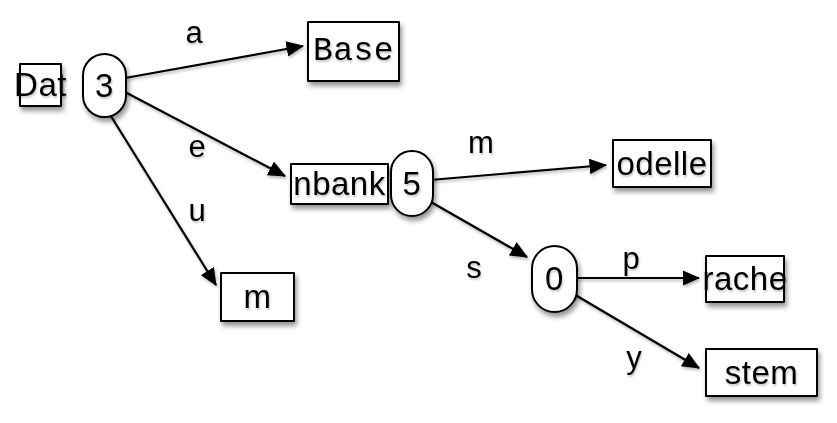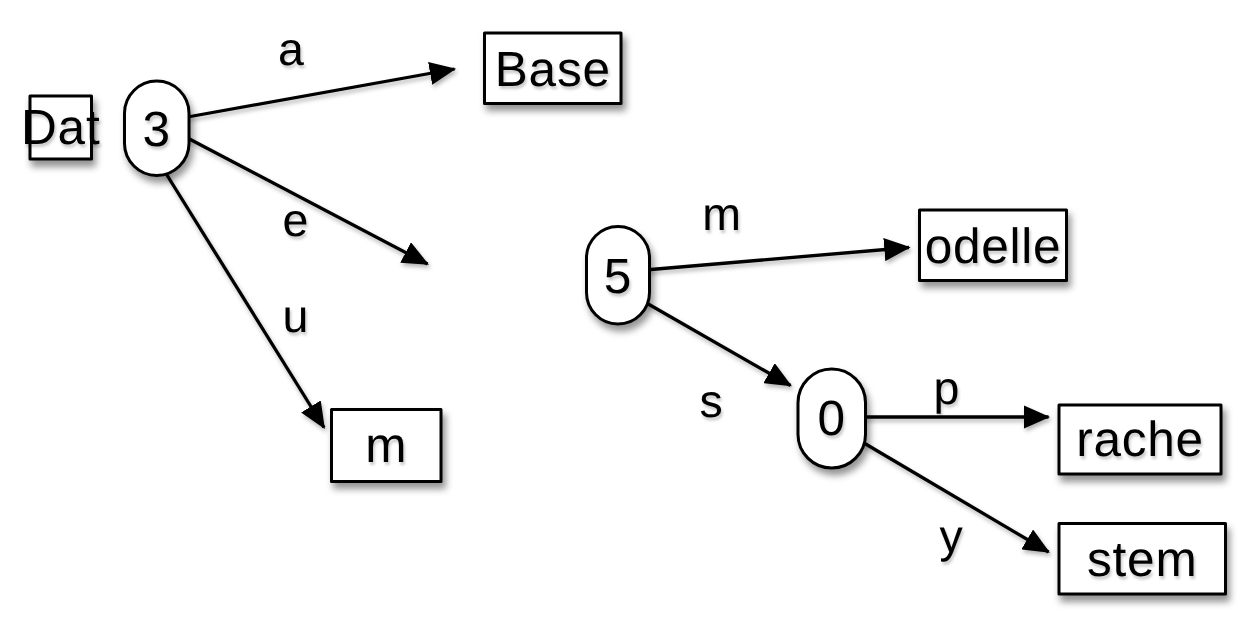--- a/index.html
+++ b/index.html
@@ -32,27 +32,27 @@
     letter-spacing: 0.5px;
     text-shadow: 1px 2px 2px rgba(0,0,0,0.22);
     box-shadow: 2px 4px 5px rgba(0,0,0,0.42);
   }
   .rect { border-radius: 1px; }
   .oval { border-radius: 24px; z-index: 3; }
   .rect { z-index: 2; }
 
   #node-dat    { left: 19px;  top: 63px;  width: 43px;  height: 44px; }
   #node-3      { left: 82px;  top: 53px;  width: 45px;  height: 65px; }
-  #node-base   { left: 322px; top: 21px;  width: 93px;  height: 49px; }
+  #node-base   { left: 307px; top: 21px;  width: 93px;  height: 61px; font-family: Liberation Mono, monospace; }
   #node-nbank  { left: 290px; top: 163px; width: 99px;  height: 42px; }
   #node-5      { left: 390px; top: 150px; width: 44px;  height: 67px; }
   #node-m      { left: 220px; top: 272px; width: 75px;  height: 50px; }
   #node-odelle { left: 612px; top: 139px; width: 100px; height: 49px; }
   #node-0      { left: 531px; top: 245px; width: 47px;  height: 68px; }
-  #node-rache  { left: 705px; top: 269px; width: 110px;  height: 48px; }
+  #node-rache  { left: 705px; top: 255px; width: 80px;  height: 48px; }
   #node-stem   { left: 705px; top: 348px; width: 113px;  height: 49px; }
 
   
   .edge-label {
     position: absolute;
     transform: translate(-50%, -50%);
     font-size: 31px;
     color: #000;
     text-shadow: 1px 2px 2px rgba(0,0,0,0.22);
     z-index: 4;
@@ -82,20 +82,21 @@
     <line x1="109" y1="113" x2="216" y2="285" marker-end="url(#arrow)"></line>
     <line x1="430" y1="180" x2="606" y2="165" marker-end="url(#arrow)"></line>
     <line x1="424" y1="198" x2="527" y2="257" marker-end="url(#arrow)"></line>
     <line x1="574" y1="278" x2="699" y2="278" marker-end="url(#arrow)"></line>
     <line x1="572" y1="293" x2="699" y2="368" marker-end="url(#arrow)"></line>
   </svg>
 
   <div class="node rect" id="node-dat">Dat</div>
   <div class="node oval" id="node-3">3</div>
   <div class="node rect" id="node-base">Base</div>
+  <div class="node rect" id="node-nbank">nbank</div>
   <div class="node oval" id="node-5">5</div>
   <div class="node rect" id="node-m">m</div>
   <div class="node rect" id="node-odelle">odelle</div>
   <div class="node oval" id="node-0">0</div>
   <div class="node rect" id="node-rache">rache</div>
   <div class="node rect" id="node-stem">stem</div>
 
   <div class="edge-label" id="label-a">a</div>
   <div class="edge-label" id="label-e">e</div>
   <div class="edge-label" id="label-u">u</div>

